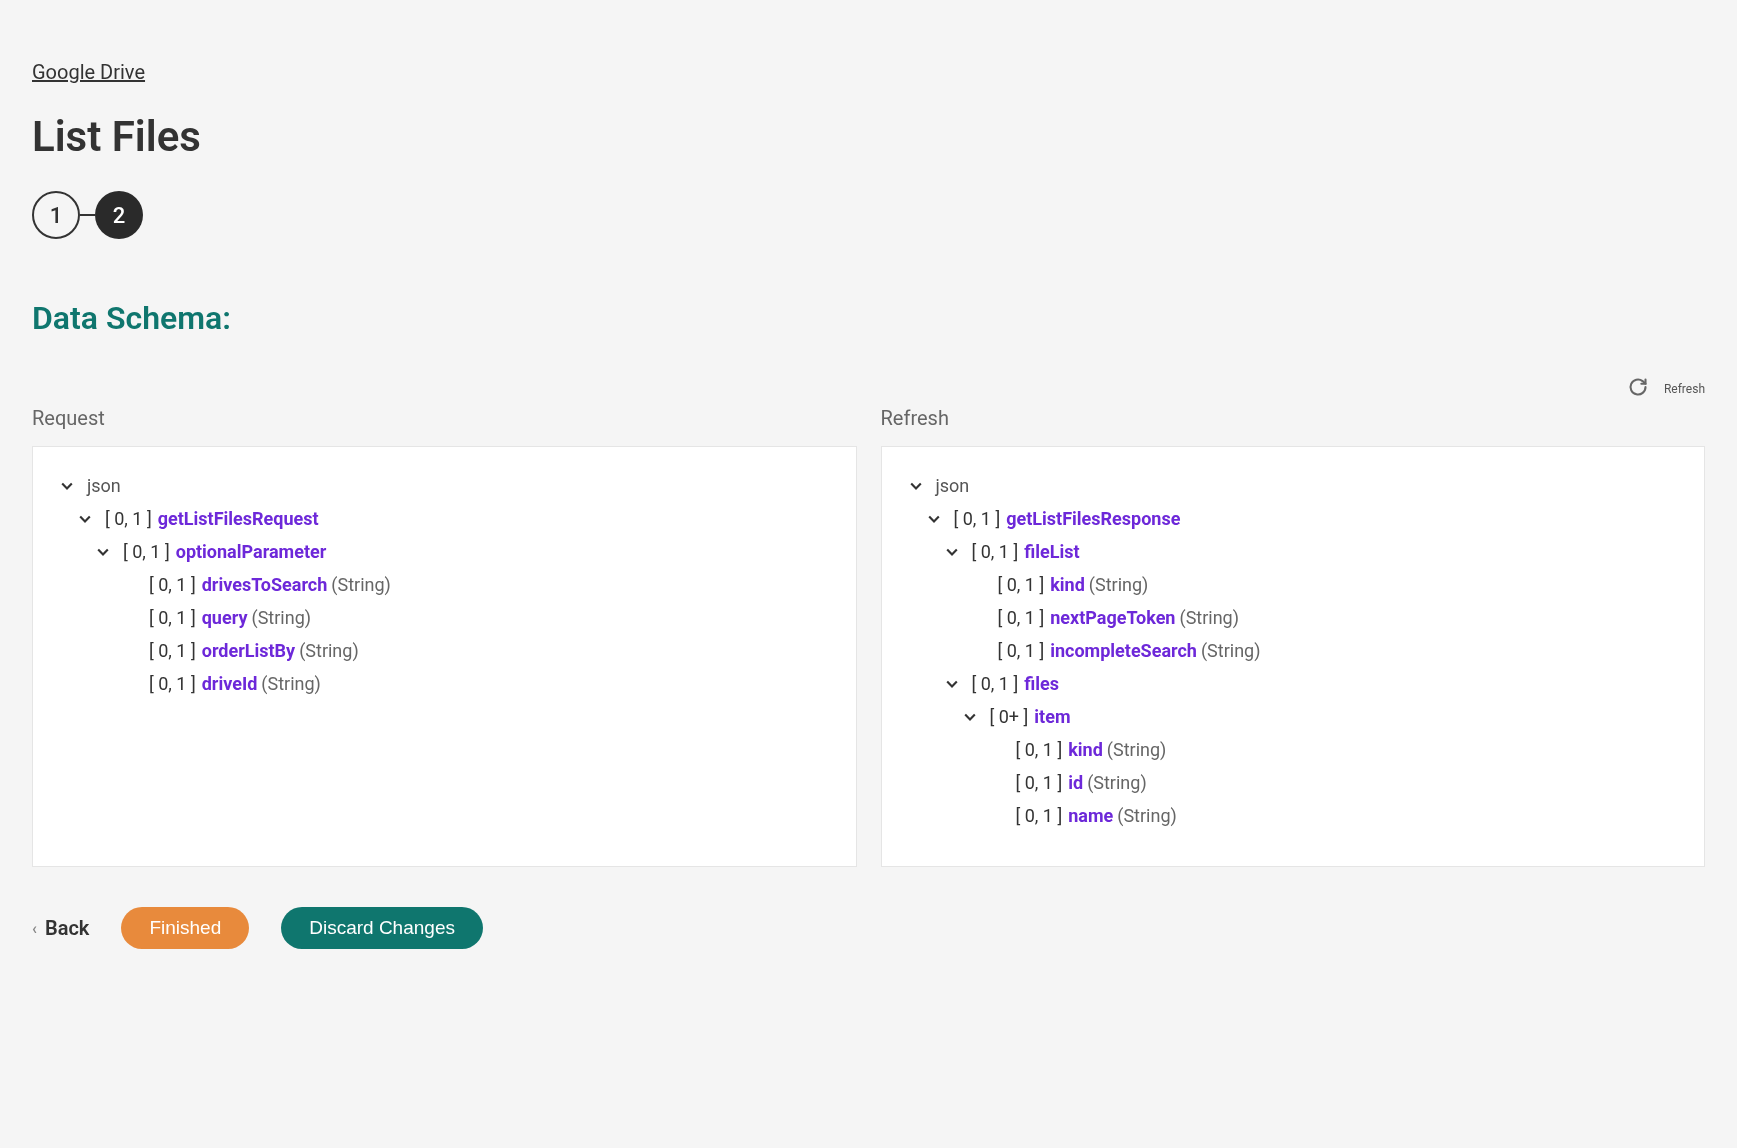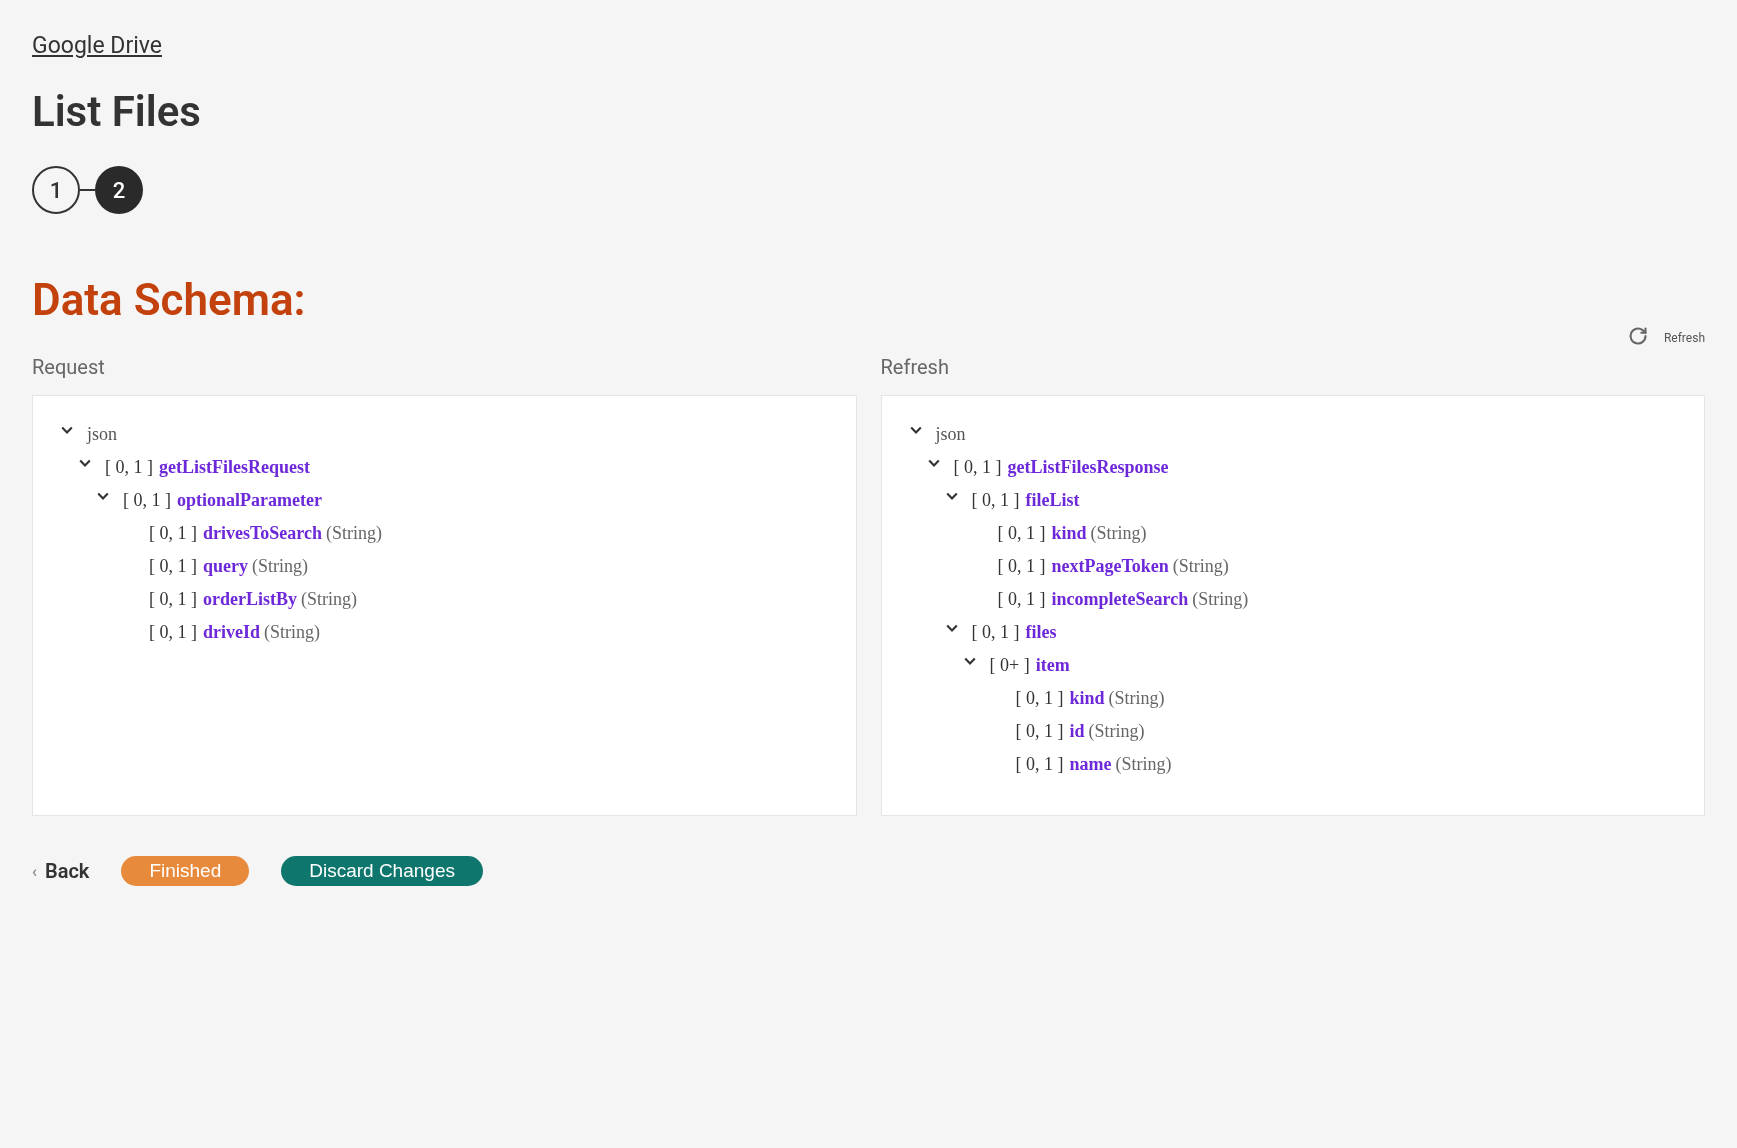--- a/index.html
+++ b/index.html
@@ -3,26 +3,27 @@
   <meta charset="utf-8">
   <style>
     * { margin: 0; padding: 0; box-sizing: border-box; }
     body {
       font-family: -apple-system, BlinkMacSystemFont, "Segoe UI", Roboto, "Helvetica Neue", Arial, sans-serif;
       background: #f5f5f5;
       color: #333;
       padding: 32px;
     }
     .breadcrumb {
-      font-size: 23px;
+      font-size: 20px;
       color: #333;
       text-decoration: underline;
       cursor: pointer;
       margin-bottom: 28px;
       display: inline-block;
+      margin-top: 28px;
     }
     .page-title {
       font-size: 42px;
       font-weight: 600;
       margin-bottom: 30px;
       color: #333;
     }
     .stepper {
       display: flex;
       align-items: center;
@@ -46,23 +47,24 @@
     .step-active {
       background: #2a2a2a;
       color: #fff;
     }
     .step-connector {
       width: 15px;
       height: 2px;
       background: #333;
     }
     .section-title {
-      font-size: 44px;
+      font-size: 32px;
       font-weight: 600;
-      color: #c2410c;
+      margin-bottom: 40px;
+      color: #0f766e;
     }
     .refresh-bar {
       display: flex;
       justify-content: flex-end;
       align-items: center;
       margin-bottom: 6px;
     }
     .refresh-btn {
       display: flex;
       align-items: center;
@@ -89,23 +91,23 @@
     }
     .panel-body {
       background: #fff;
       border: 1px solid #e5e5e5;
       padding: 28px;
       flex: 1;
       min-height: 410px;
     }
     .tree-row {
       display: flex;
+      align-items: center;
       margin-bottom: 12px;
       font-size: 18px;
-      font-family: Liberation Serif, serif;
     }
     .toggle {
       display: inline-flex;
       width: 18px;
       margin-right: 8px;
       cursor: pointer;
     }
     .toggle svg { width: 12px; height: 12px; }
     .cardinality {
       color: #333;
@@ -128,21 +130,21 @@
     .back-link {
       display: flex;
       align-items: center;
       gap: 8px;
       font-size: 20px;
       font-weight: 600;
       color: #333;
       cursor: pointer;
     }
     .btn {
-      padding: 4px 28px;
+      padding: 10px 28px;
       border-radius: 24px;
       font-size: 19px;
       font-weight: 500;
       border: none;
       cursor: pointer;
     }
     .btn-primary {
       background: #e88a3c;
       color: #fff;
     }

